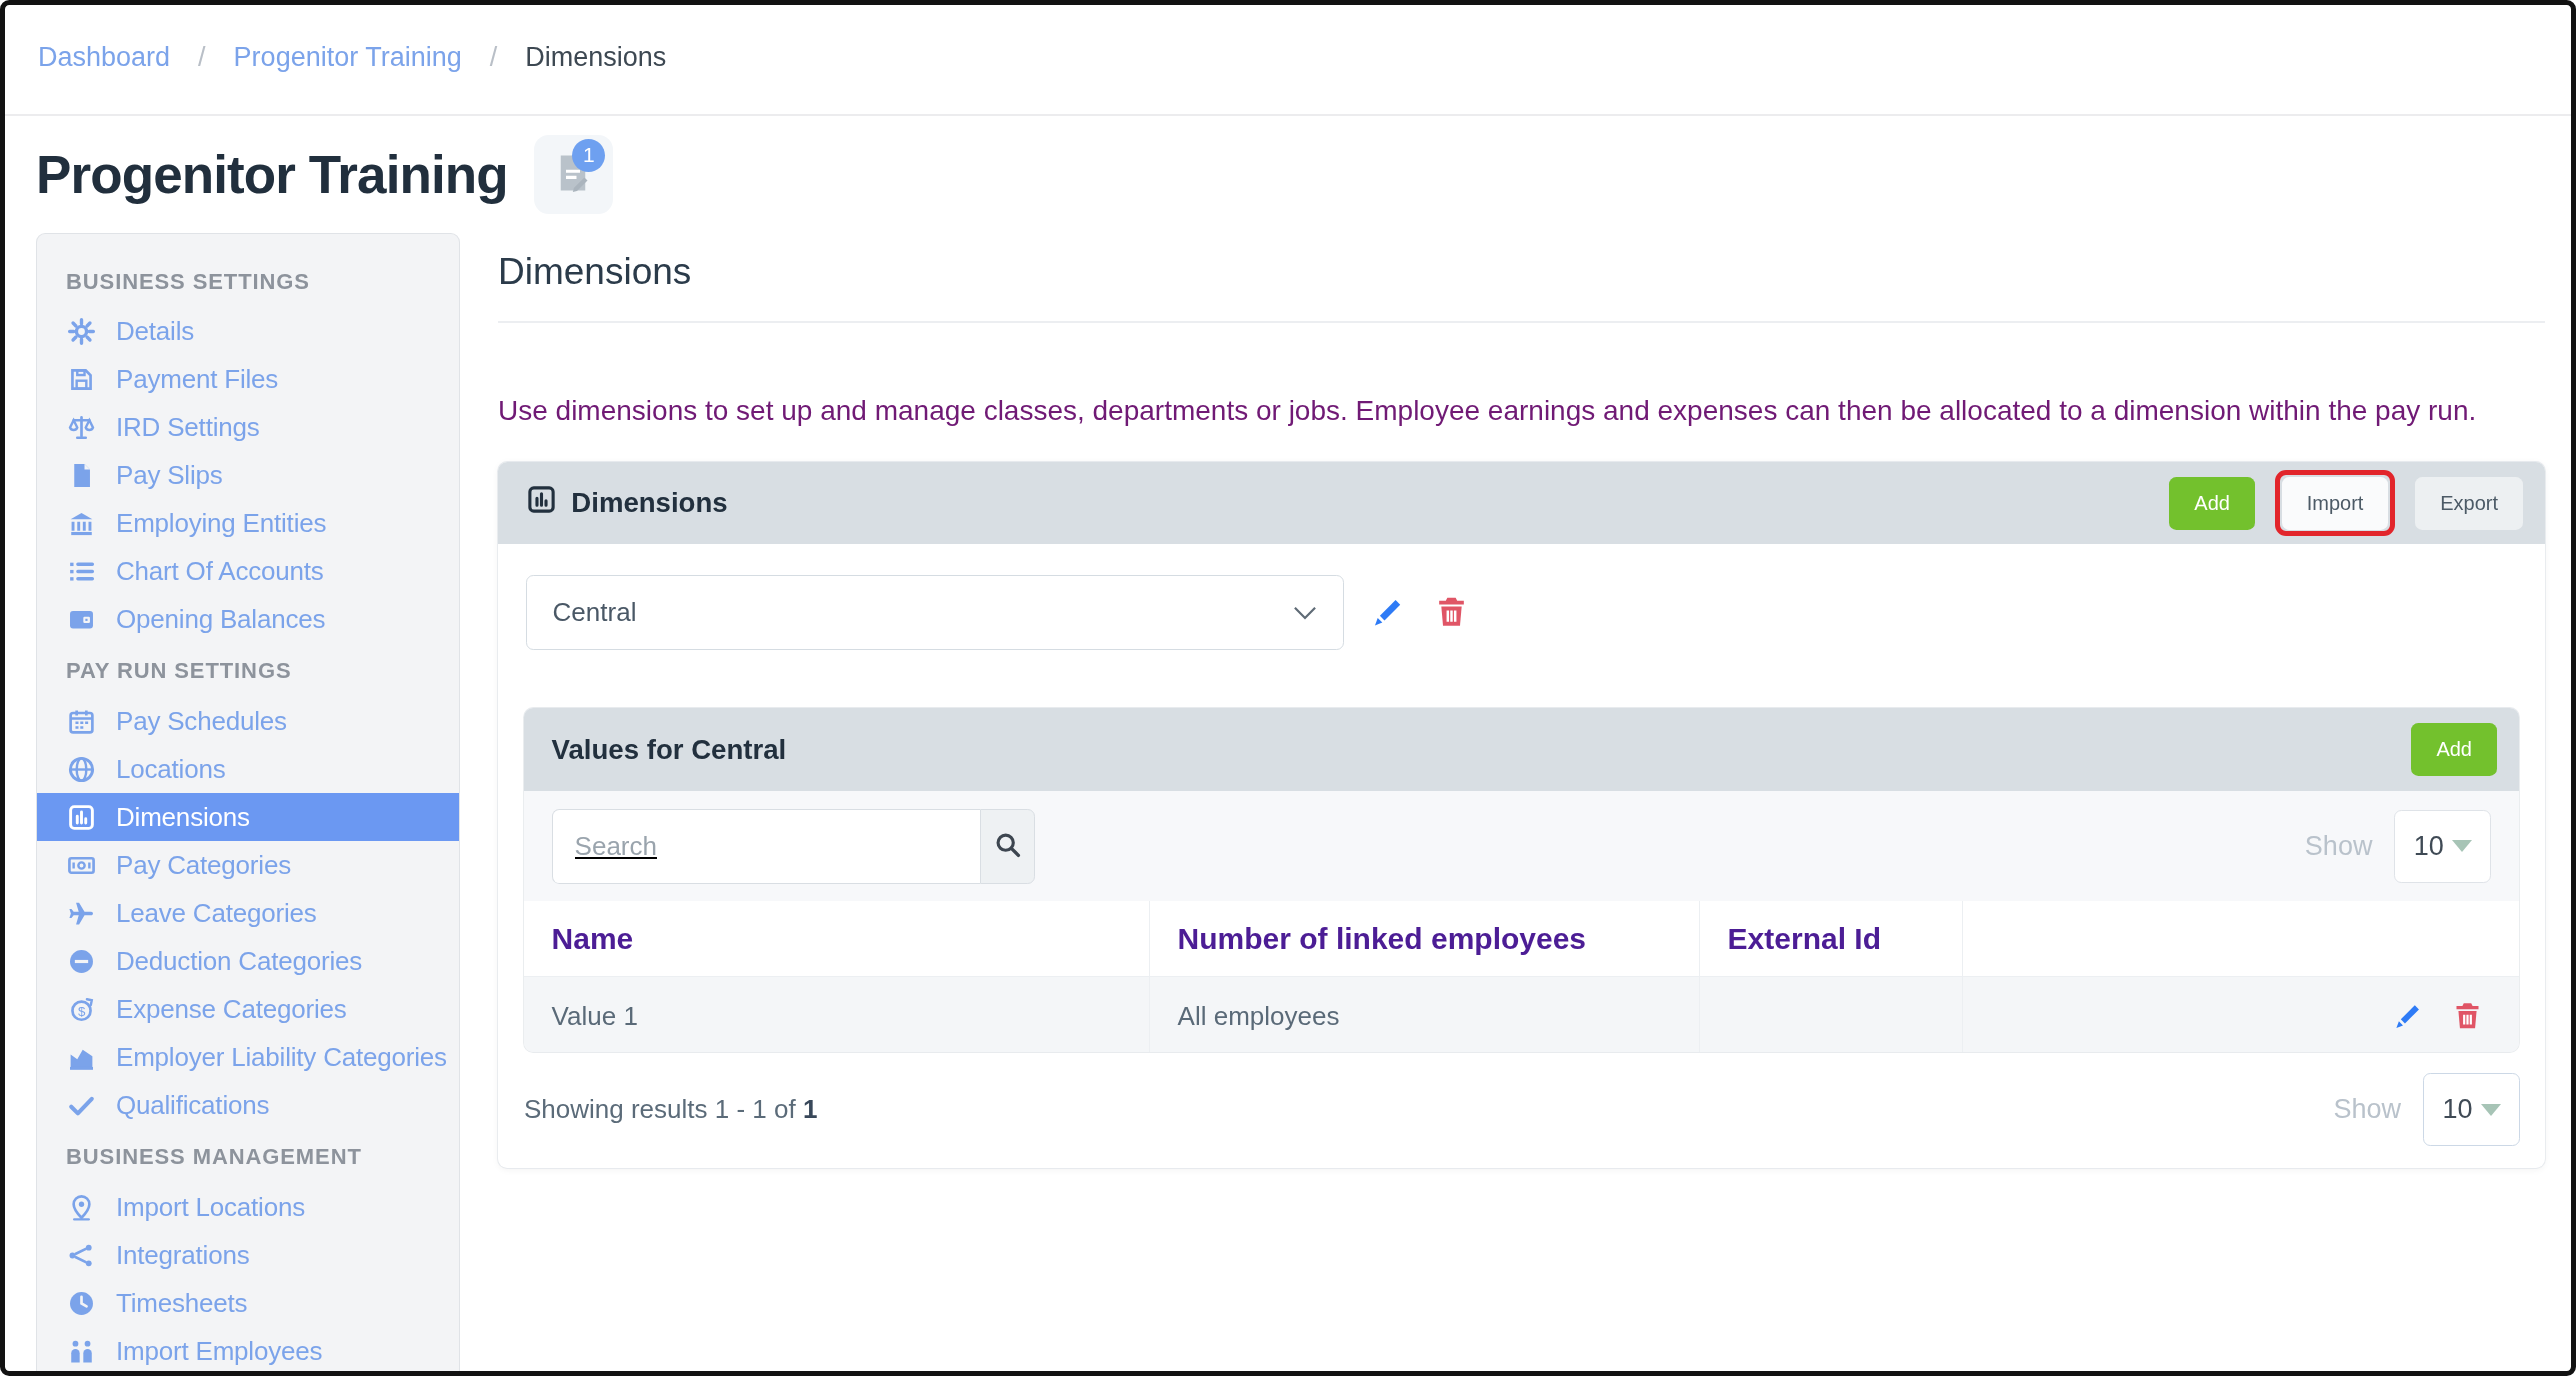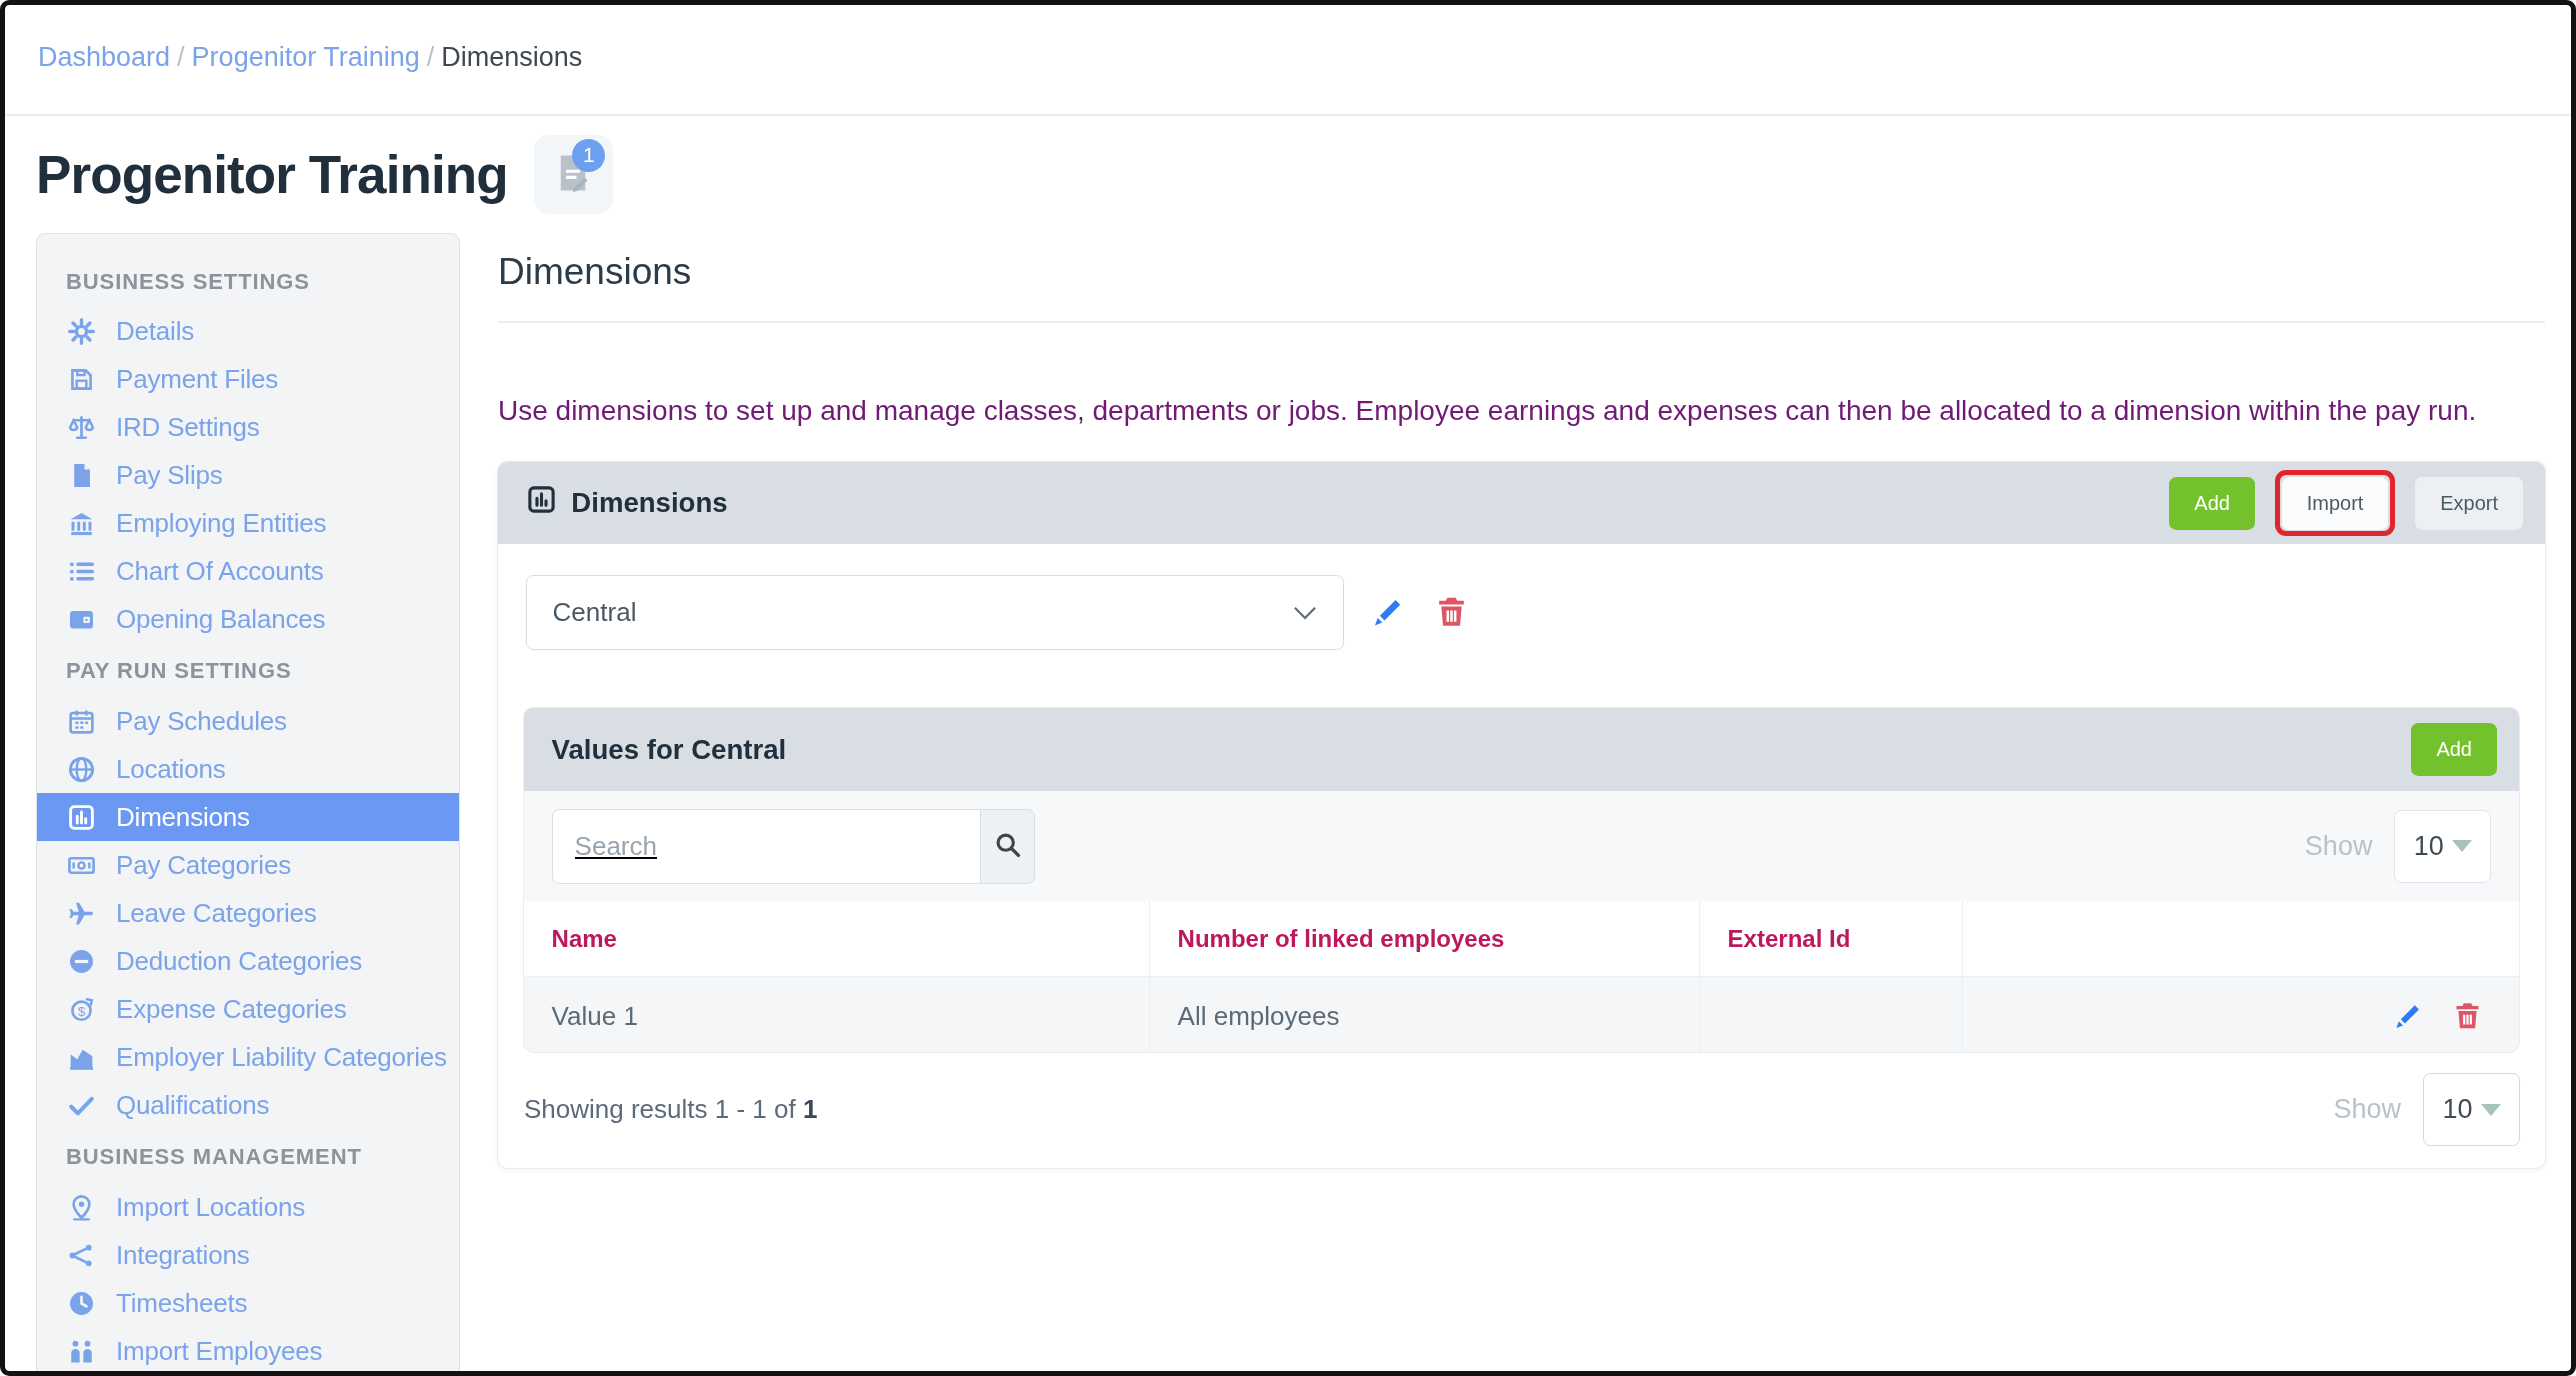--- a/index.html
+++ b/index.html
@@ -1,19 +1,19 @@
 <!DOCTYPE html>
 <html style="font-size:14.7px"><head>
 <meta charset="utf-8">
 <style>
   html,body{margin:0;padding:0;background:#ffffff;font-family:"Liberation Sans",sans-serif;}
   .frame{position:relative;width:2576px;height:1376px;box-sizing:border-box;border:5.5px solid #121212;border-radius:9.2px;background:#fff;overflow:hidden;}
 
   
-  .breadcrumb{position:absolute;left:33px;top:37px;font-size:27px;display:flex;gap:7px;align-items:center;}
+  .breadcrumb{position:absolute;left:33px;top:37px;font-size:27px;display:flex;gap:28px;align-items:center;}
   .crumb-link{color:#7ba3ea;text-decoration:none;cursor:pointer;}
   .crumb-sep{color:#b9bfc7;}
   .crumb-current{color:#3d4852;}
   .top-divider{position:absolute;left:0;top:109px;width:100%;height:1.8px;background:#ececee;}
 
   
   .title-row{position:absolute;left:31px;top:130px;display:flex;align-items:flex-start;gap:26px;}
   .page-title{font-size:53px;font-weight:700;color:#212f3d;letter-spacing:-0.9px;line-height:79px;margin:0;}
   .note-chip{position:relative;width:79px;height:79px;background:#f3f6f9;border-radius:14.7px;display:flex;align-items:center;justify-content:center;cursor:pointer;}
   .note-badge{position:absolute;top:3.7px;right:7.3px;width:33px;height:33px;border-radius:50%;background:#6ea0f0;color:#fff;font-size:21px;display:flex;align-items:center;justify-content:center;}
@@ -59,21 +59,21 @@
   .search-btn{width:55px;box-sizing:border-box;background:#eef1f3;border:1.8px solid #d9dee3;border-radius:0 7.3px 7.3px 0;display:flex;align-items:center;justify-content:center;cursor:pointer;}
   .search-btn svg{width:29px;height:29px;}
   .show-group{margin-left:auto;display:flex;align-items:center;gap:22px;}
   .show-label{color:#b9c2cb;font-size:27px;}
   .pagesize{width:97px;height:73px;box-sizing:border-box;background:#fff;border:1.8px solid #dfe3e8;border-radius:7.3px;display:flex;align-items:center;padding:0 18.4px;font-size:27px;color:#3f4a55;cursor:pointer;}
   .pagesize .caret{margin-left:auto;width:0;height:0;border-left:10px solid transparent;border-right:10px solid transparent;border-top:12px solid #a7c4b6;}
   .pagesize.blue-border{border-color:#ccd8e6;}
 
   .vtable{position:absolute;left:0;top:193px;width:100%;}
   .thead{display:flex;height:75px;background:#fff;align-items:center;}
-  .thead .cell{font-size:24px;font-weight:700;color:#be185d;}
+  .thead .cell{font-size:30px;font-weight:700;color:#4c1d95;}
   .trow{display:flex;height:79px;background:#f4f6f8;border-top:1.8px solid #eceff2;align-items:center;}
   .trow .cell{font-size:26px;color:#5a6a78;}
   .cell{box-sizing:border-box;padding-left:27.6px;display:flex;align-items:center;height:100%;}
   .c-name{width:626px;border-right:1.8px solid #eceff2;}
   .c-num{width:550px;border-right:1.8px solid #eceff2;}
   .c-ext{width:263px;border-right:1.8px solid #eceff2;}
   .c-actions{flex:1;justify-content:flex-end;padding-right:35px;gap:26px;}
   .c-actions svg{width:33px;height:33px;}
 
   .card-footer{position:absolute;left:26px;right:25px;bottom:0;height:117px;display:flex;align-items:center;}

